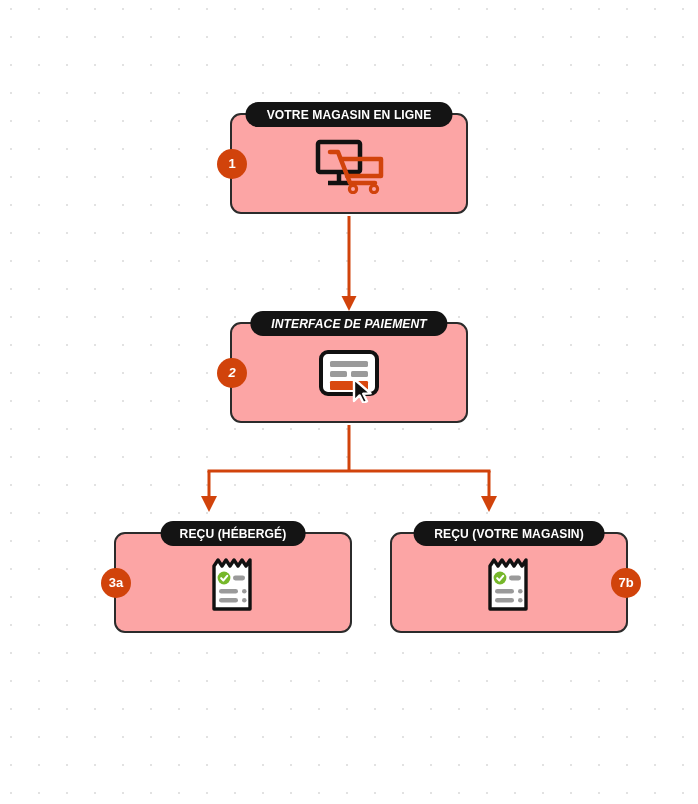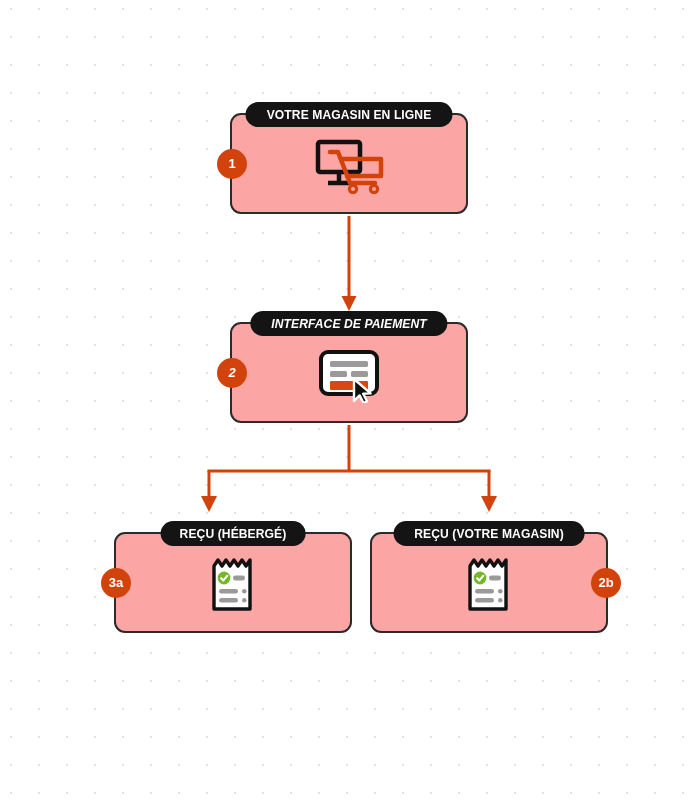--- a/index.html
+++ b/index.html
@@ -89,21 +89,21 @@
     display: flex;
     align-items: center;
     justify-content: center;
     margin-top: 4px;
   }
 
   
   #node-store    { left: 230px; top: 113px; width: 238px; height: 101px; }
   #node-payment  { left: 230px; top: 322px; width: 238px; height: 101px; font-style: italic; }
   #node-receipt-hosted { left: 90px;  top: 532px; width: 238px; height: 101px; margin-left: 24px; }
-  #node-receipt-store  { left: 370px; top: 532px; width: 238px; height: 101px; }
+  #node-receipt-store  { left: 390px; top: 532px; width: 238px; height: 101px; }
 </style>
 </head>
 <body>
 
 <div id="canvas">
 
   <svg id="connectors" viewBox="0 0 698 804" width="698" height="804">
 
     <g>
       <line x1="349" y1="216" x2="349" y2="300" stroke="#d1430b" stroke-width="3"></line>
@@ -166,21 +166,21 @@
         <rect x="11" y="33" width="19" height="4.6" rx="2.3" fill="#9a9a9a"></rect>
         <rect x="34" y="33" width="4.6" height="4.6" rx="2.3" fill="#9a9a9a"></rect>
         <rect x="11" y="42" width="19" height="4.6" rx="2.3" fill="#9a9a9a"></rect>
         <rect x="34" y="42" width="4.6" height="4.6" rx="2.3" fill="#9a9a9a"></rect>
       </svg>
     </div>
   </div>
 
   <div class="node" id="node-receipt-store">
     <div class="node-title"><span>REÇU (VOTRE MAGASIN)</span></div>
-    <div class="badge right">2b</div>
+    <div class="badge right">7b</div>
     <div class="icon-wrap">
       <svg width="50" height="58" viewBox="0 0 50 58">
         <path d="M6 10 L10 4 L14 10 L18 4 L22 10 L26 4 L30 10 L34 4 L38 10 L42 4 L42 53 L6 53 Z" fill="#ffffff" stroke="#111111" stroke-width="3.4" stroke-linejoin="round"></path>
         <circle cx="16" cy="22" r="6.4" fill="#76b72a"></circle>
         <path d="M13.2 22.2 L15.4 24.4 L19.2 19.8" fill="none" stroke="#ffffff" stroke-width="2.1" stroke-linecap="round" stroke-linejoin="round"></path>
         <rect x="25" y="19.4" width="12" height="5" rx="2.4" fill="#9a9a9a"></rect>
         <rect x="11" y="33" width="19" height="4.6" rx="2.3" fill="#9a9a9a"></rect>
         <rect x="34" y="33" width="4.6" height="4.6" rx="2.3" fill="#9a9a9a"></rect>
         <rect x="11" y="42" width="19" height="4.6" rx="2.3" fill="#9a9a9a"></rect>
         <rect x="34" y="42" width="4.6" height="4.6" rx="2.3" fill="#9a9a9a"></rect>

